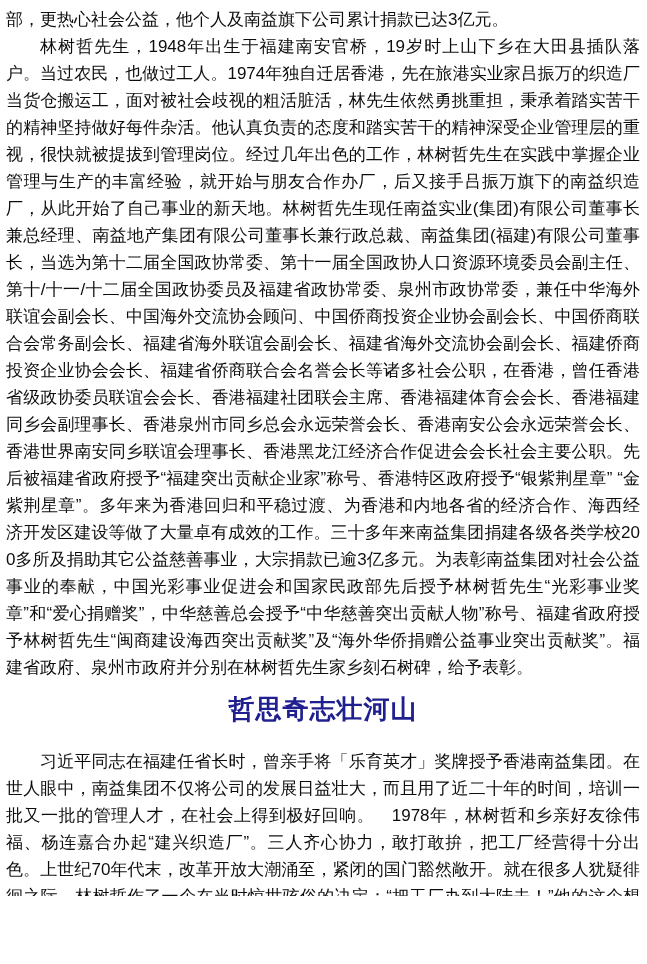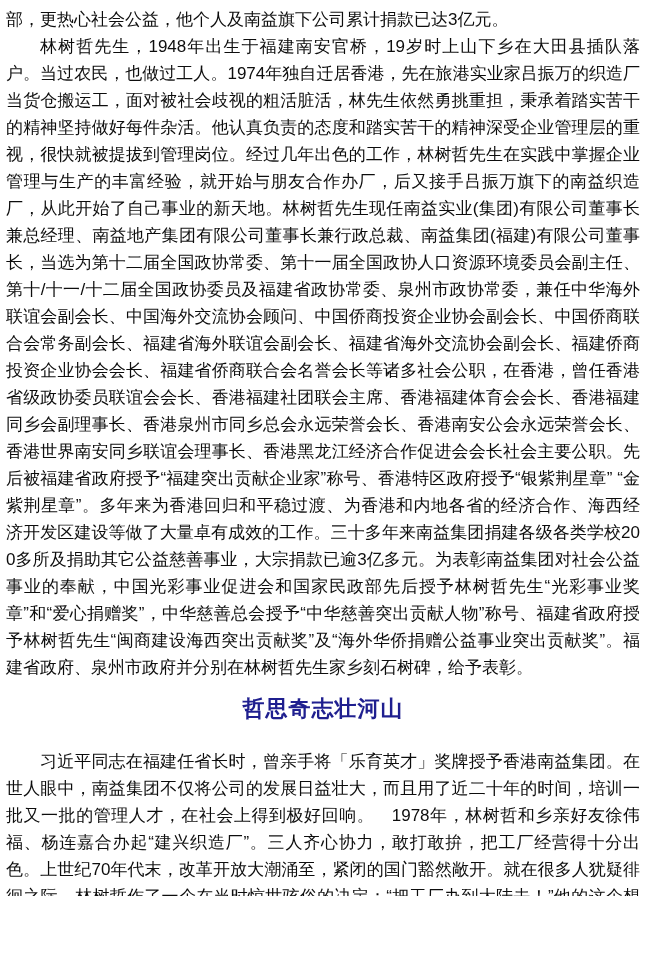--- a/index.html
+++ b/index.html
@@ -25,21 +25,21 @@
   p.para {
     margin: 0;
     word-break: break-all;
   }
   p.indented {
     text-indent: 2em;
   }
   h2.section-heading {
     margin: 13px 0 24px 0;
     text-align: center;
-    font-size: 22px;
+    font-size: 26px;
     line-height: 30px;
     font-weight: bold;
     letter-spacing: 1px;
     text-indent: 0;
   }
 </style>
 </head>
 <body>
 
 <div class="page" style="background: rgb(255, 255, 255); color: rgb(13, 13, 13);">

